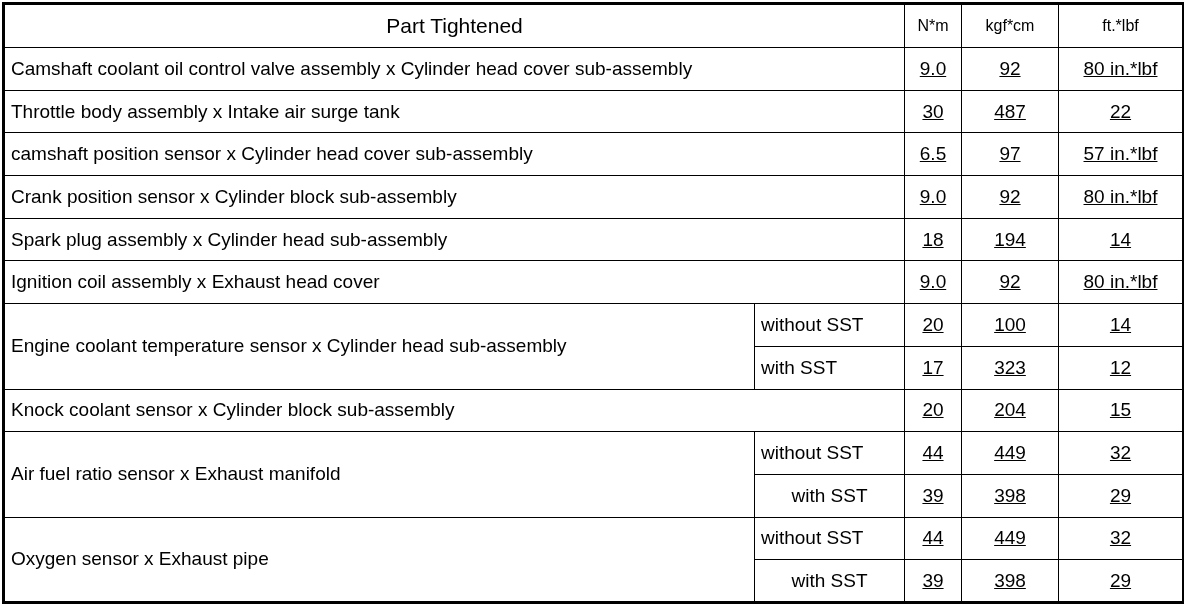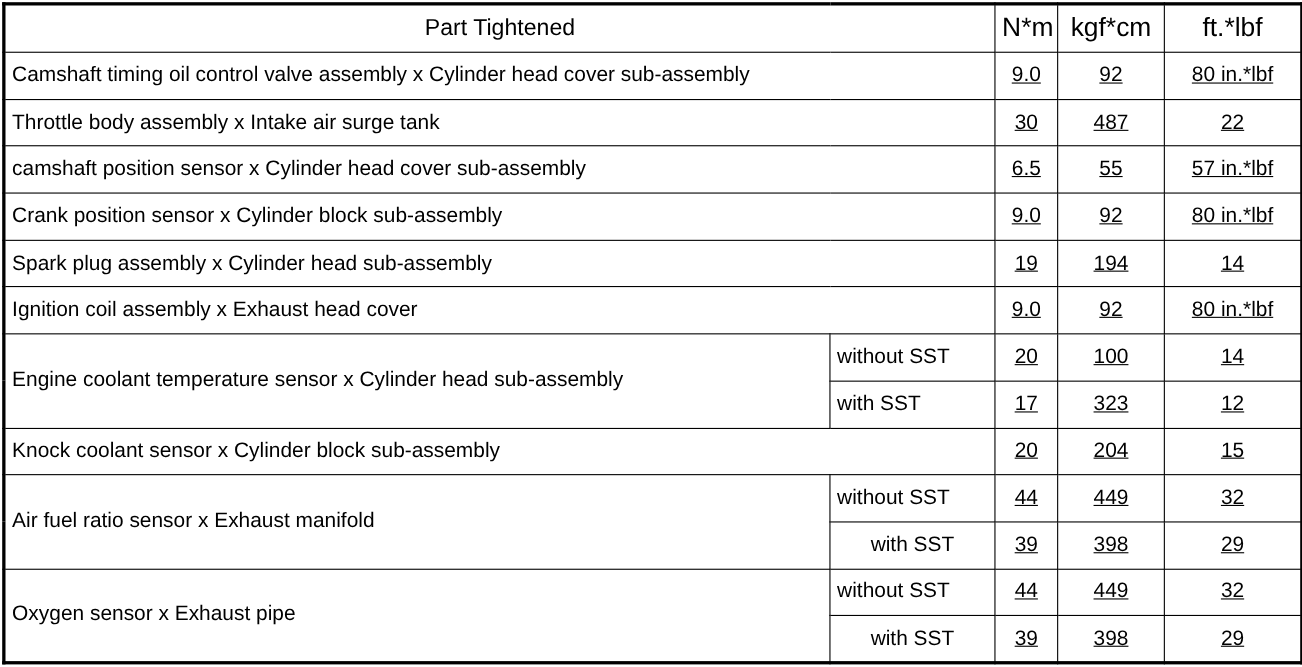--- a/index.html
+++ b/index.html
@@ -52,21 +52,21 @@
   col.c-ft   { width: 125px; }
 
   
   thead th {
     font-weight: bold;
     text-align: center;
     height: 44px;
     border-bottom: 3px solid #000000;
   }
   thead th.h-part { font-size: 21px; }
-  thead th.h-unit { font-size: 24px; }
+  thead th.h-unit { font-size: 16px; }
 
   
   td.part {
     text-align: left;
     font-size: 19px;
   }
   td.sub-left {
     text-align: left;
     font-size: 19px;
   }
@@ -102,50 +102,50 @@
       <tr>
         <th class="h-part" colspan="2">Part Tightened</th>
         <th class="h-unit">N*m</th>
         <th class="h-unit">kgf*cm</th>
         <th class="h-unit">ft.*lbf</th>
       </tr>
     </thead>
     <tbody>
 
       <tr class="r-single">
-        <td class="part" colspan="2">Camshaft timing oil control valve assembly x Cylinder head cover sub-assembly</td>
+        <td class="part" colspan="2">Camshaft coolant oil control valve assembly x Cylinder head cover sub-assembly</td>
         <td class="num">9.0</td>
         <td class="num">92</td>
         <td class="num">80 in.*lbf</td>
       </tr>
 
       <tr class="r-single">
         <td class="part" colspan="2">Throttle body assembly x Intake air surge tank</td>
         <td class="num">30</td>
         <td class="num">487</td>
         <td class="num">22</td>
       </tr>
 
       <tr class="r-single">
         <td class="part" colspan="2">camshaft position sensor x Cylinder head cover sub-assembly</td>
         <td class="num">6.5</td>
-        <td class="num">55</td>
+        <td class="num">97</td>
         <td class="num">57 in.*lbf</td>
       </tr>
 
       <tr class="r-single">
         <td class="part" colspan="2">Crank position sensor x Cylinder block sub-assembly</td>
         <td class="num">9.0</td>
         <td class="num">92</td>
         <td class="num">80 in.*lbf</td>
       </tr>
 
       <tr class="r-single">
         <td class="part" colspan="2">Spark plug assembly x Cylinder head sub-assembly</td>
-        <td class="num">19</td>
+        <td class="num">18</td>
         <td class="num">194</td>
         <td class="num">14</td>
       </tr>
 
       <tr class="r-single">
         <td class="part" colspan="2">Ignition coil assembly x Exhaust head cover</td>
         <td class="num">9.0</td>
         <td class="num">92</td>
         <td class="num">80 in.*lbf</td>
       </tr>

